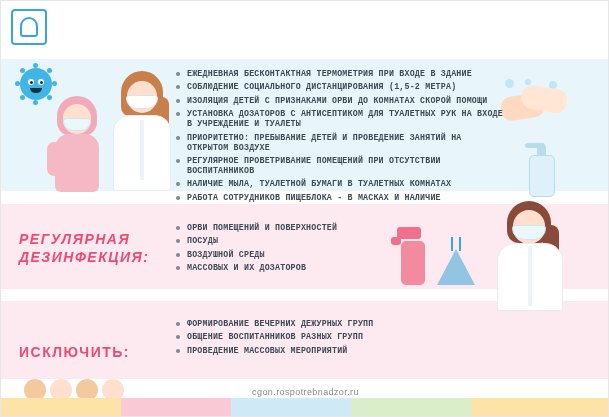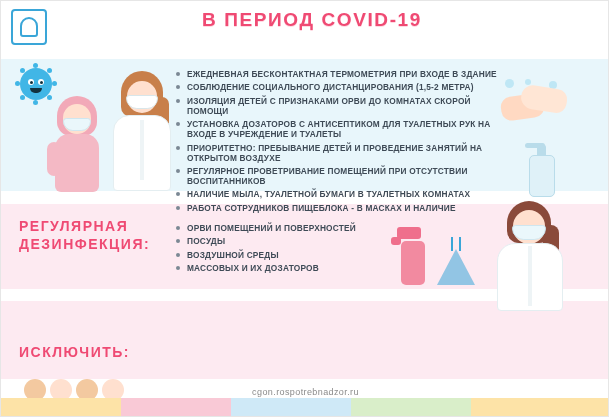--- a/index.html
+++ b/index.html
@@ -74,38 +74,39 @@
 
   
   .sec-head{
     position:absolute;
     color:#ef4a73;
     font-weight:bold;
     font-size:14px;
     letter-spacing:1.5px;
     line-height:18px;
   }
-  .sec-head.disinfect{left:18px;top:216px;width:150px;}
+  .sec-head.disinfect{left:18px;top:229px;width:150px;font-style:italic;}
   .sec-head.exclude{left:18px;top:342px;width:150px;}
 
   
   .list{
     position:absolute;
     margin:0;padding:0;
     list-style:none;
     color:#3e4a56;
     font-size:8.3px;
     font-weight:bold;
     letter-spacing:.2px;
   }
   .list li{
     position:relative;
     padding-left:11px;
     margin-bottom:3.4px;
     line-height:10px;
+    font-family:Liberation Mono, monospace;
   }
   .list li:before{
     content:"";
     position:absolute;left:0;top:3px;
     width:4px;height:4px;border-radius:50%;
     background:#7b8894;
   }
 
   .list-main{left:175px;top:68px;width:330px;}
   .list-disinfect{left:175px;top:222px;width:260px;}
@@ -202,21 +203,20 @@
   .kid .b{position:absolute;left:0;top:20px;width:28px;height:28px;border-radius:8px 8px 3px 3px;}
 </style>
 </head>
 <body>
 
 <div class="poster">
 
   <div class="logo"></div>
 
   <div class="title">
-    <div>В ПЕРИОД COVID-19</div>
   </div>
 
   <div class="band band-blue"></div>
 
   <div class="band band-pink"></div>
   <div class="band band-pink2"></div>
 
   <div class="ill virus">
     <div class="spike" style="left:0px;top:18px;"></div>
     <div class="spike" style="left:37px;top:18px;"></div>
@@ -313,20 +313,25 @@
 
   <div class="sec-head disinfect">РЕГУЛЯРНАЯ ДЕЗИНФЕКЦИЯ:</div>
   <ul class="list list-disinfect">
     <li>ОРВИ ПОМЕЩЕНИЙ И ПОВЕРХНОСТЕЙ</li>
     <li>ПОСУДЫ</li>
     <li>ВОЗДУШНОЙ СРЕДЫ</li>
     <li>МАССОВЫХ И ИХ ДОЗАТОРОВ</li>
   </ul>
 
   <div class="sec-head exclude">ИСКЛЮЧИТЬ:</div>
+  <ul class="list list-exclude">
+    <li>ФОРМИРОВАНИЕ ВЕЧЕРНИХ ДЕЖУРНЫХ ГРУПП</li>
+    <li>ОБЩЕНИЕ ВОСПИТАННИКОВ РАЗНЫХ ГРУПП</li>
+    <li>ПРОВЕДЕНИЕ МАССОВЫХ МЕРОПРИЯТИЙ</li>
+  </ul>
 
   <div class="footer-text">cgon.rospotrebnadzor.ru</div>
   <div class="footer-bar">
     <div class="stripe s1"></div>
     <div class="stripe s2"></div>
     <div class="stripe s3"></div>
     <div class="stripe s4"></div>
     <div class="stripe s5"></div>
   </div>
 

